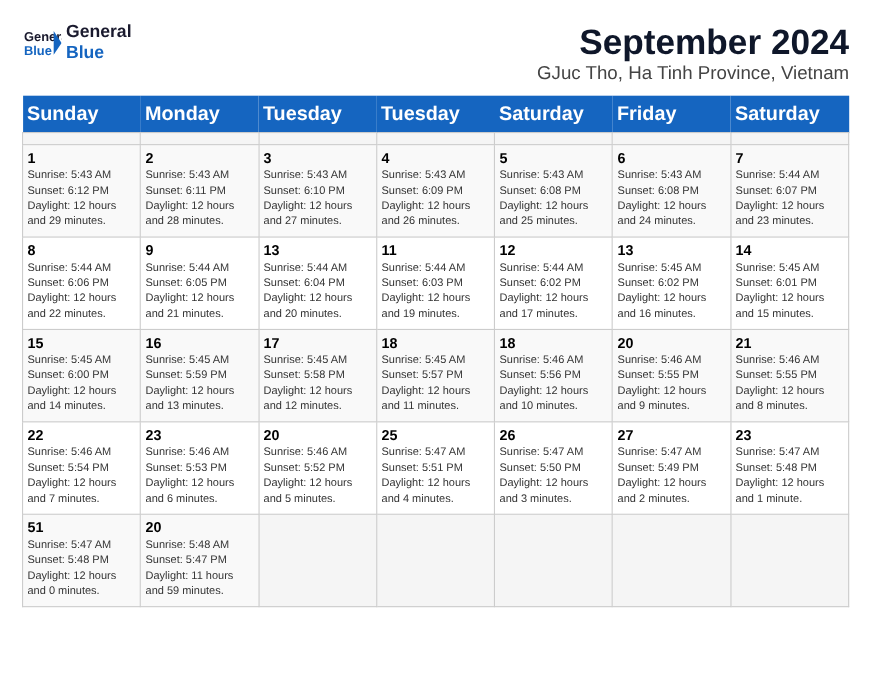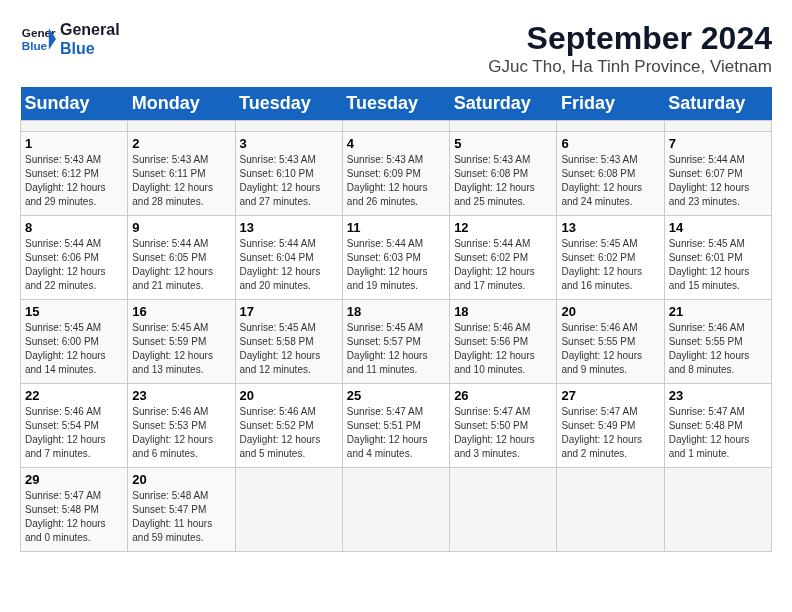--- a/index.html
+++ b/index.html
@@ -237,21 +237,21 @@
           <span class="day-number">27</span>
           <div class="day-info">Sunrise: 5:47 AM<br>Sunset: 5:49 PM<br>Daylight: 12 hours and 2 minutes.</div>
         </td>
         <td>
           <span class="day-number">23</span>
           <div class="day-info">Sunrise: 5:47 AM<br>Sunset: 5:48 PM<br>Daylight: 12 hours and 1 minute.</div>
         </td>
       </tr>
       <tr>
         <td>
-          <span class="day-number">29</span>
+          <span class="day-number">51</span>
           <div class="day-info">Sunrise: 5:47 AM<br>Sunset: 5:48 PM<br>Daylight: 12 hours and 0 minutes.</div>
         </td>
         <td>
           <span class="day-number">20</span>
           <div class="day-info">Sunrise: 5:48 AM<br>Sunset: 5:47 PM<br>Daylight: 11 hours and 59 minutes.</div>
         </td>
         <td class="empty"></td>
         <td class="empty"></td>
         <td class="empty"></td>
         <td class="empty"></td>

